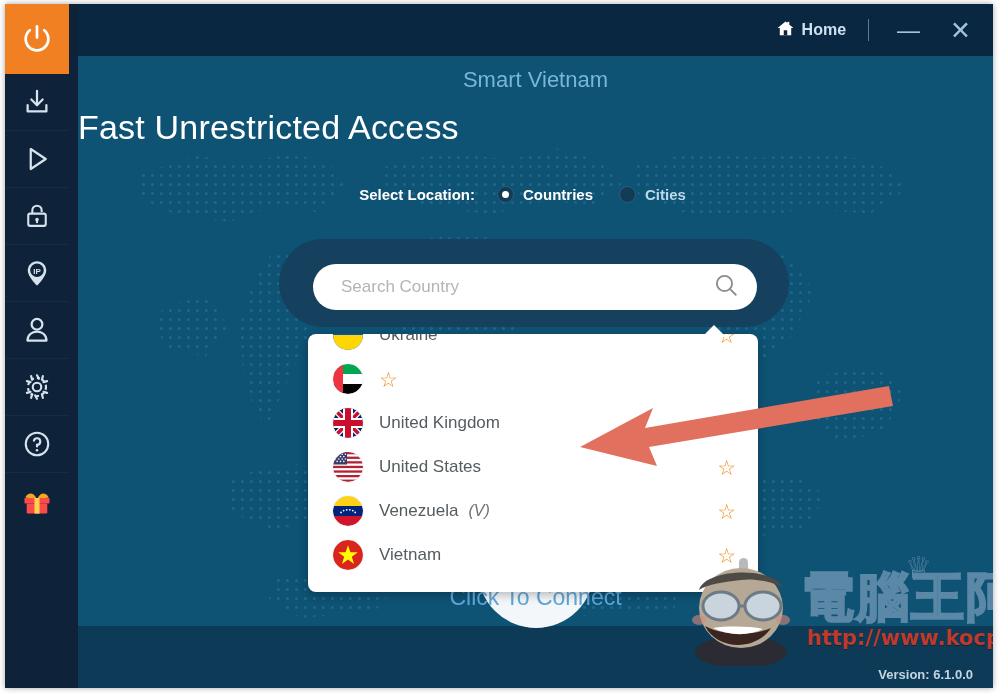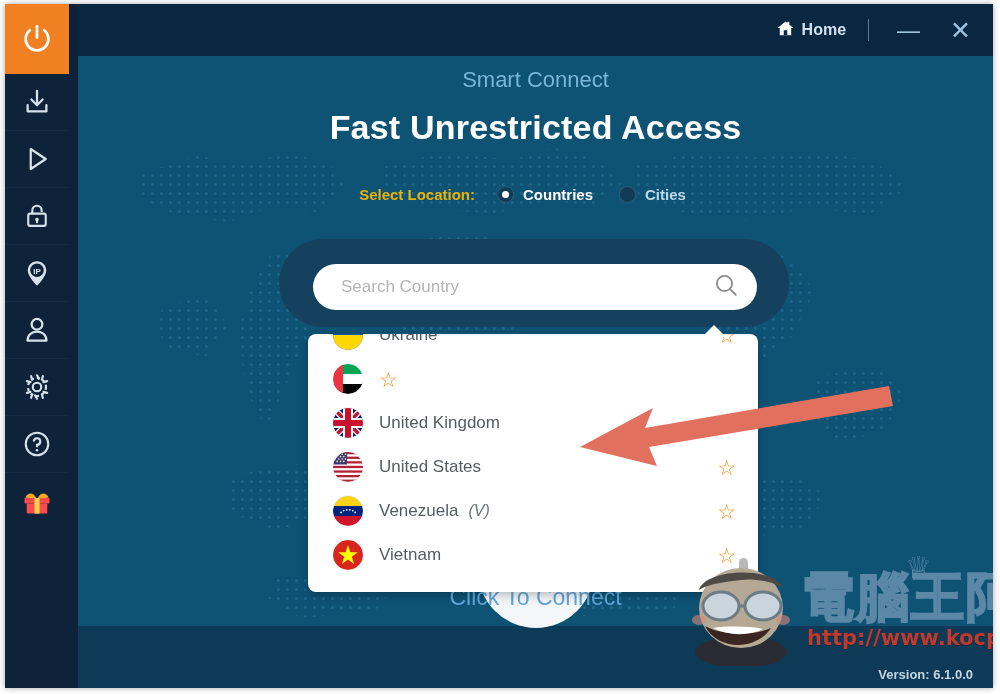--- a/index.html
+++ b/index.html
@@ -84,29 +84,29 @@
     position: absolute; right: 20px; bottom: 6px;
     color: #c3d4e2; font-size: 13px; font-weight: bold;
   }
 
   .smart-connect {
     position: absolute; top: 11px; width: 100%;
     text-align: center; color: #78b6d9; font-size: 22px;
   }
   .headline {
     position: absolute; top: 52px; width: 100%;
-    text-align: center; color: #ffffff;
-    font-size: 34px; font-weight: bold; letter-spacing: .2px;
+    color: #ffffff;
+    font-size: 34px; font-weight: normal; letter-spacing: .2px;
   }
   .selectrow {
     position: absolute; top: 130px; width: 100%;
     display: flex; align-items: center; justify-content: center;
     gap: 0px; font-size: 15px; font-weight: bold;
   }
-  .selectrow .label { color: #eab308; margin-right: 22px; }
+  .selectrow .label { color: #ffffff; margin-right: 22px; }
   .radio-opt { display: flex; align-items: center; gap: 9px; cursor: pointer; margin-right: 26px; }
   .radio {
     width: 17px; height: 17px; border-radius: 50%;
     background: #123b56; border: 1px solid #2c5f7e;
     display: flex; align-items: center; justify-content: center;
   }
   .radio.on::after {
     content: ""; width: 7px; height: 7px; border-radius: 50%; background: #ffffff;
   }
   .radio-opt .txt { color: #bcd9ea; }
@@ -346,21 +346,21 @@
             <path d="M420 420 L486 410 L520 430 L500 466 L444 474 L414 450 Z"></path>
             <path d="M640 430 L716 418 L748 440 L726 474 L668 482 L638 460 Z"></path>
             <path d="M86 250 L130 240 L150 270 L128 300 L94 296 L76 272 Z"></path>
             <path d="M470 516 L560 506 L620 520 L596 552 L506 560 L462 542 Z"></path>
             <path d="M200 520 L276 512 L320 528 L296 556 L222 562 L190 542 Z"></path>
           </clipPath>
         </defs>
         <rect x="0" y="0" width="915" height="632" fill="url(#dotp)" clip-path="url(#landclip)"></rect>
       </svg>
 
-      <div class="smart-connect">Smart Connect</div>
+      <div class="smart-connect">Smart Vietnam</div>
       <div class="headline">Fast Unrestricted Access</div>
 
       <div class="selectrow">
         <span class="label">Select Location:</span>
 
         <span class="radio-opt sel">
           <span class="radio on"></span>
           <span class="txt">Countries</span>
         </span>
 

